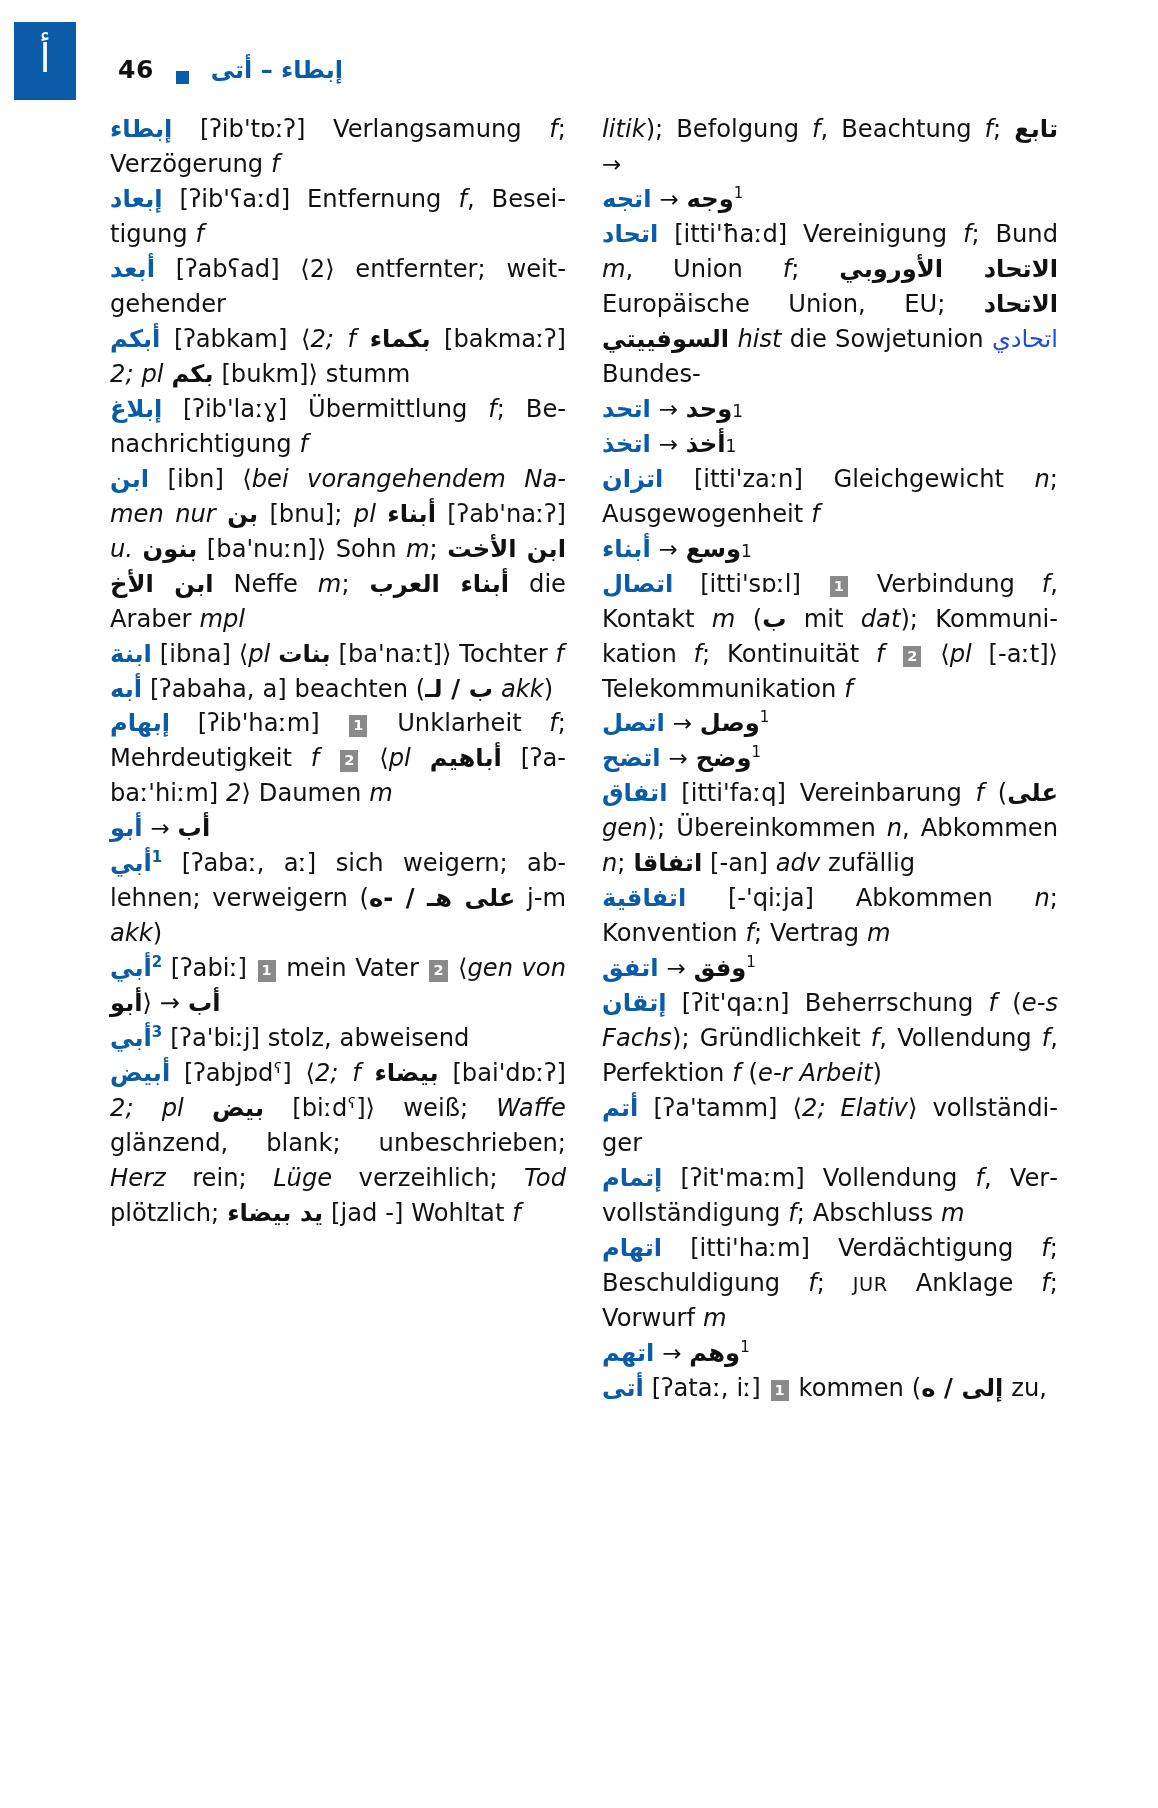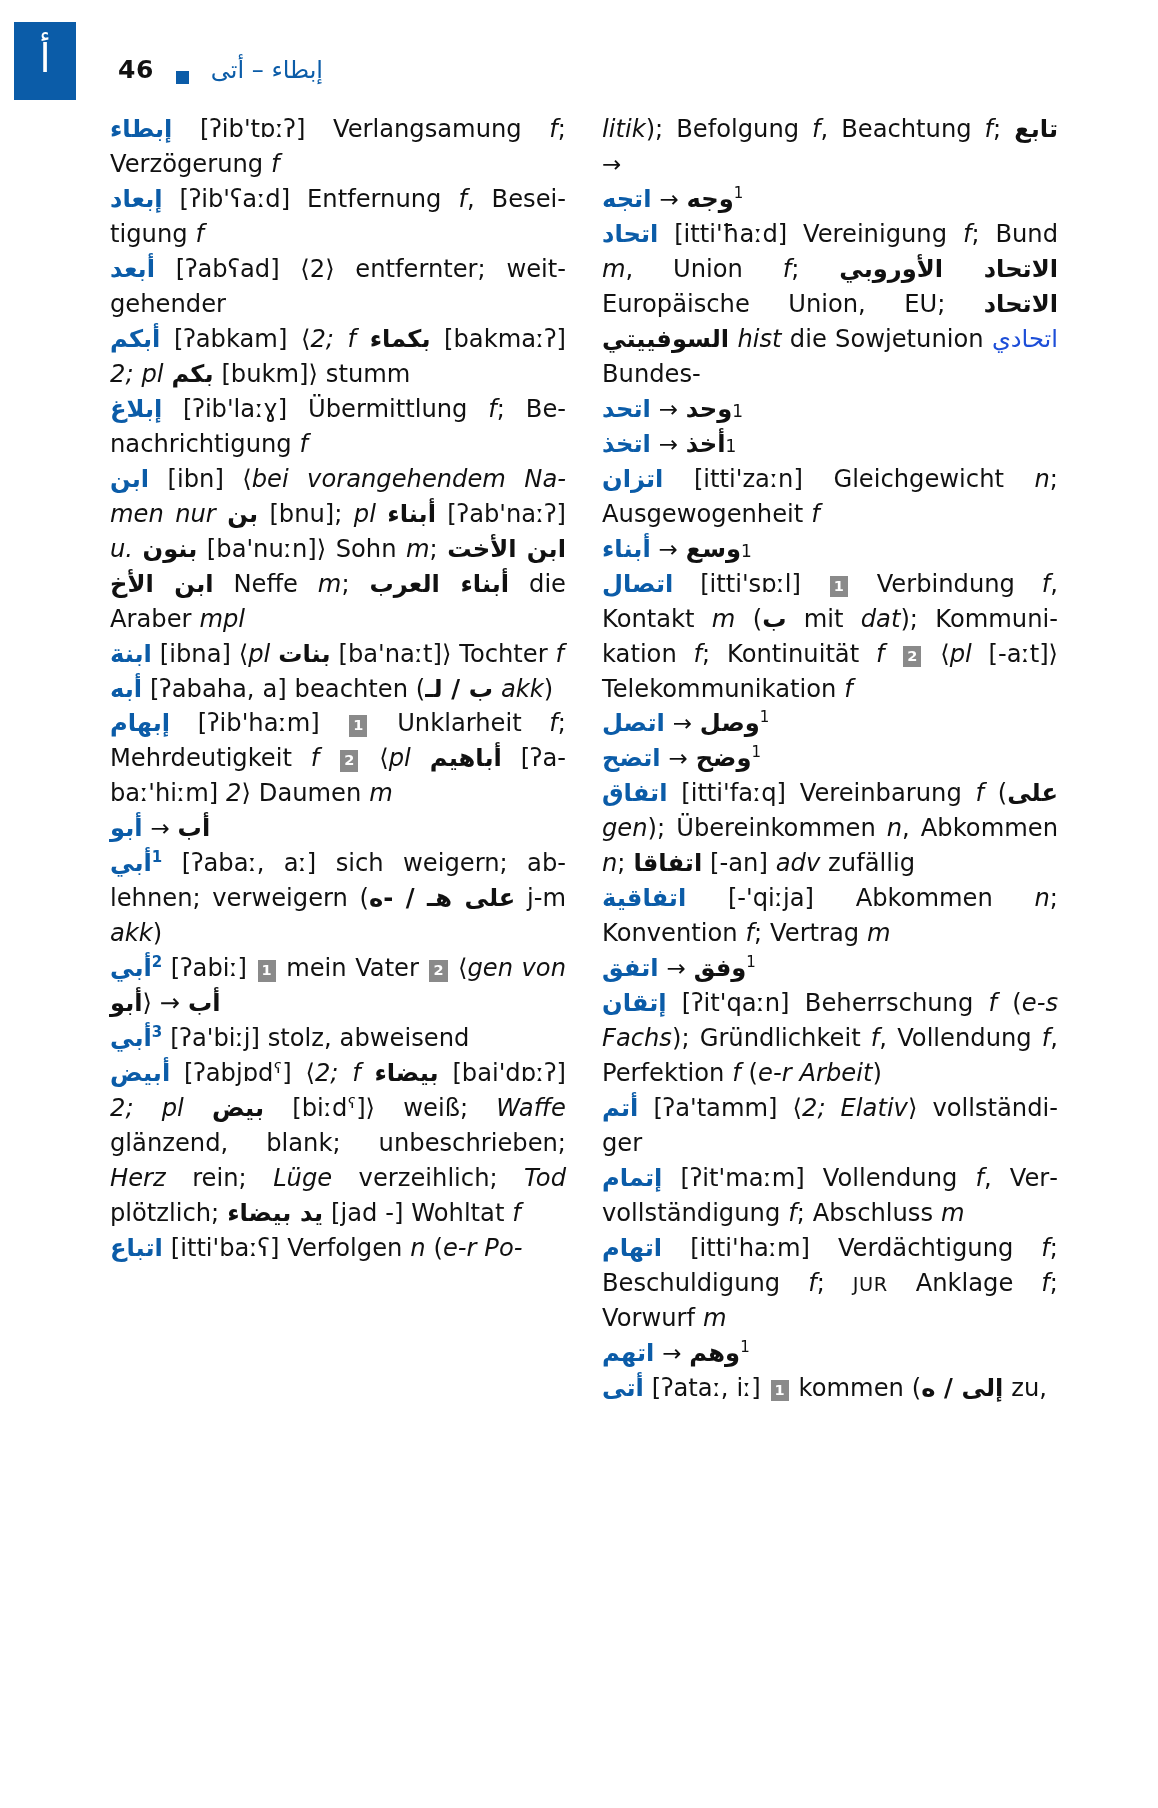--- a/index.html
+++ b/index.html
@@ -59,21 +59,21 @@
     letter-spacing: 0.5px;
   }
   .running-head .sep-square {
     width: 13px;
     height: 13px;
     background: #0b5ca8;
     display: inline-block;
   }
   .running-head .guidewords {
     font-size: 24px;
-    font-weight: normal;
+    font-weight: bold;
     direction: rtl;
     color: #0b5ca8;
   }
 
   
   .columns {
     position: absolute;
     left: 110px;
     top: 112px;
     width: 948px;
@@ -239,25 +239,20 @@
         stolz, abweisend
       </p>
 
       <p class="entry no-indent">
         <span class="hw">أبيض</span>
         <span class="ipa">[ʔabjɒdˤ]</span>
         ⟨<span class="it">2; f</span> <span class="ar">بيضاء</span> [bai­'dɒːʔ] <span class="it">2; pl</span> <span class="ar">بيض</span> [biːdˤ]⟩ weiß; <span class="it">Waf­fe</span> glänzend, blank; unbeschrie­ben; <span class="it">Herz</span> rein; <span class="it">Lüge</span> verzeihlich; <span class="it">Tod</span> plötzlich; <span class="ar">يد بيضاء</span> [jad -] Wohltat <span class="it">f</span>
       </p>
 
 
-      <p class="entry no-indent">
-        <span class="hw">اتباع</span>
-        <span class="ipa">[itti'baːʕ]</span>
-        Verfolgen <span class="it">n</span> (<span class="it">e-r Po-</span>
-      </p>
 
     </div>
 
     <div class="col">
 
       <p class="entry no-indent">
         <span class="it">litik</span>); Befolgung <span class="it">f</span>, Beachtung <span class="it">f</span>; <span class="ar">تابع</span> <span class="arrow">→</span>
       </p>
 
 

